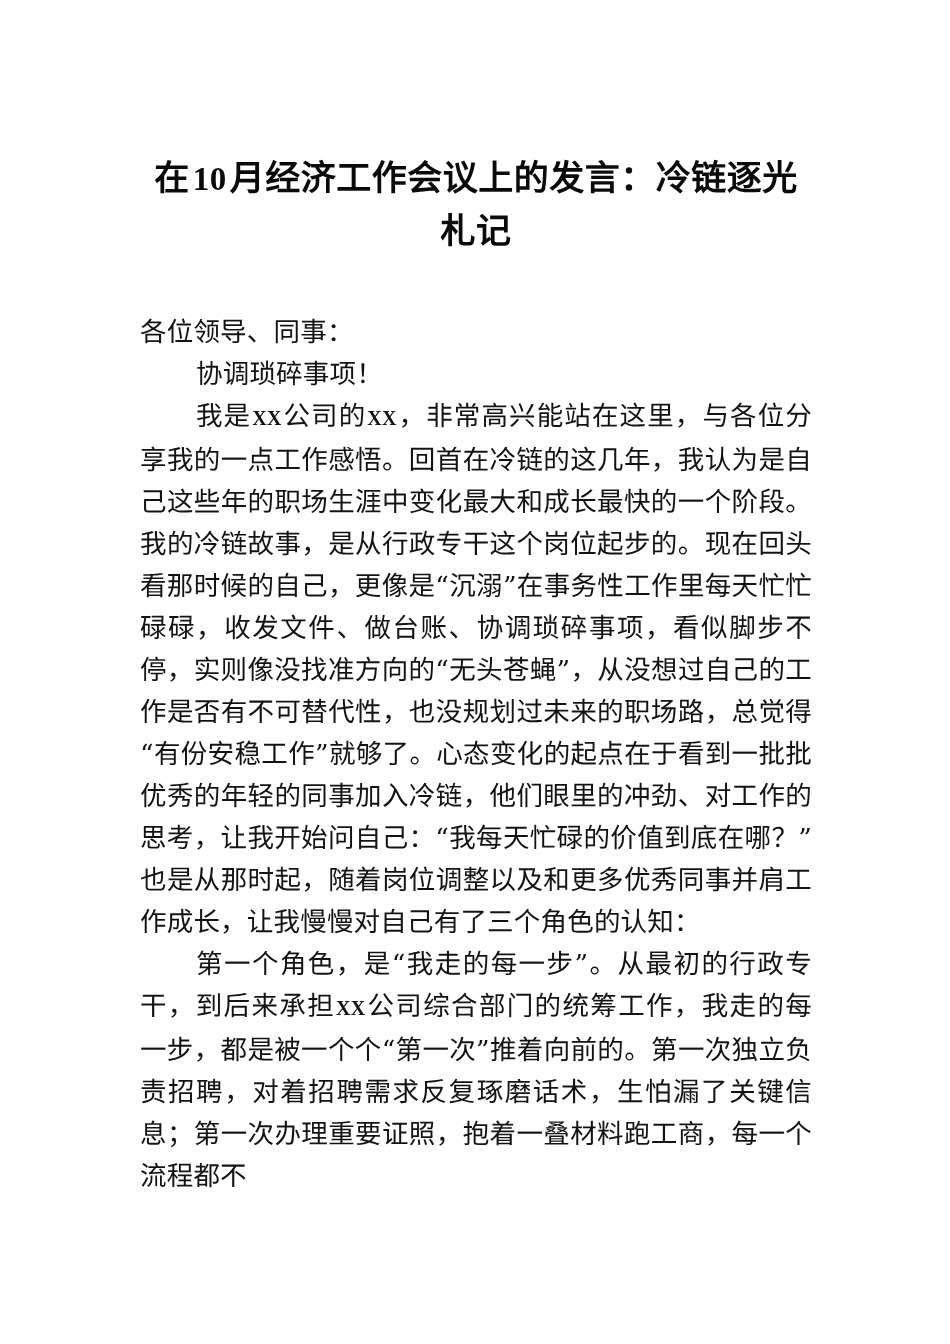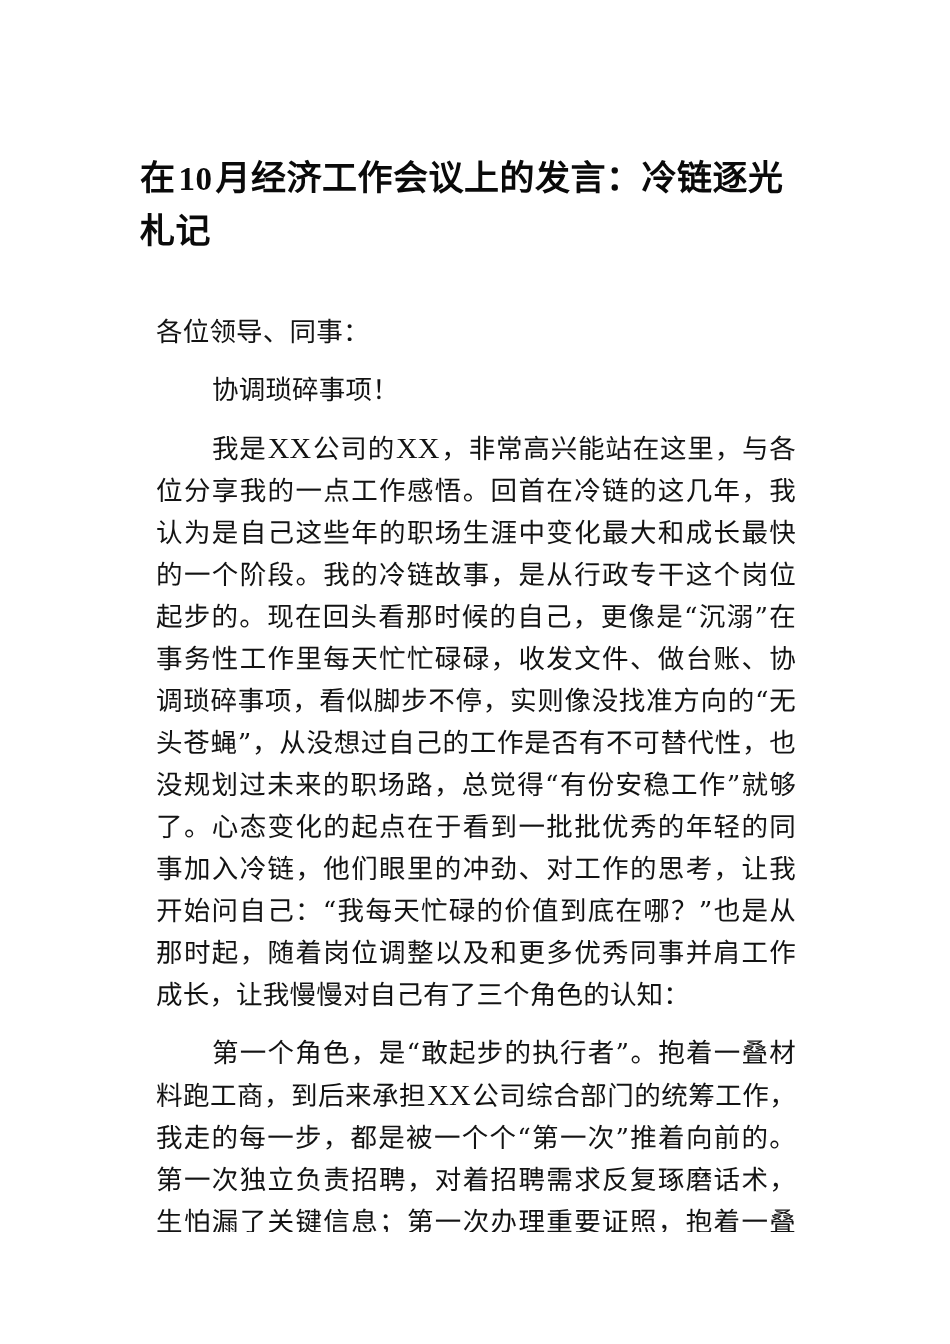--- a/index.html
+++ b/index.html
@@ -37,59 +37,60 @@
 
   
   .doc-title {
     margin: 0;
     padding: 0;
     padding-top: 152px;
     font-family: "DejaVu Serif", "Liberation Serif", serif;
     font-weight: 700;
     font-size: 35px;
     line-height: 52px;
+    text-align: center;
     letter-spacing: 0.5px;
     color: #0a0a0a;
     word-break: break-all;
   }
 
   .doc-title .num {
     font-family: "Liberation Serif", "DejaVu Serif", serif;
     font-weight: 700;
     font-size: 33px;
     padding: 0 3px;
   }
 
   
   .body-block {
     margin-top: 54px;
   }
 
   p.para {
-    margin: 16px;
+    margin: 0;
     padding: 0;
     font-family: "DejaVu Serif", "Liberation Serif", serif;
     font-size: 26.5px;
     line-height: 42px;
     text-align: justify;
     text-justify: inter-ideograph;
     letter-spacing: 0.2px;
     color: #131313;
     word-break: break-all;
     -moz-font-feature-settings: "palt";
   }
 
   p.para.indent {
     text-indent: 56px;
   }
 
   p.para .lat {
     font-family: "Liberation Serif", "DejaVu Serif", serif;
-    font-weight: 400;
-    font-size: 30px;
+    font-weight: 700;
+    font-size: 20px;
     padding: 0 1px;
   }
 
   
   .clip-bottom {
     position: absolute;
     left: 0;
     top: 1232px;
     width: 950px;
     height: 112px;
@@ -107,19 +108,19 @@
     <h1 class="doc-title"><span>在</span><span class="num">10</span><span>月经济工作会议上的发言：冷链逐光札记</span></h1>
 
     <div class="body-block">
 
       <p class="para">各位领导、同事：</p>
 
       <p class="para indent">协调琐碎事项！</p>
 
       <p class="para indent"><span>我是</span><span class="lat">XX</span><span>公司的</span><span class="lat">XX</span><span>，非常高兴能站在这里，与各位分享我的一点工作感悟。回首在冷链的这几年，我认为是自己这些年的职场生涯中变化最大和成长最快的一个阶段。我的冷链故事，是从行政专干这个岗位起步的。现在回头看那时候的自己，更像是“沉溺”在事务性工作里每天忙忙碌碌，收发文件、做台账、协调琐碎事项，看似脚步不停，实则像没找准方向的“无头苍蝇”，从没想过自己的工作是否有不可替代性，也没规划过未来的职场路，总觉得“有份安稳工作”就够了。心态变化的起点在于看到一批批优秀的年轻的同事加入冷链，他们眼里的冲劲、对工作的思考，让我开始问自己：“我每天忙碌的价值到底在哪？”也是从那时起，随着岗位调整以及和更多优秀同事并肩工作成长，让我慢慢对自己有了三个角色的认知：</span></p>
 
-      <p class="para indent"><span>第一个角色，是“敢起步的执行者”。抱着一叠材料跑工商，到后来承担</span><span class="lat">XX</span><span>公司综合部门的统筹工作，我走的每一步，都是被一个个“第一次”推着向前的。第一次独立负责招聘，对着招聘需求反复琢磨话术，生怕漏了关键信息；第一次办理重要证照，抱着一叠材料跑工商，每一个流程都不</span></p>
+      <p class="para indent"><span>第一个角色，是“我走的每一步”。从最初的行政专干，到后来承担</span><span class="lat">XX</span><span>公司综合部门的统筹工作，我走的每一步，都是被一个个“第一次”推着向前的。第一次独立负责招聘，对着招聘需求反复琢磨话术，生怕漏了关键信息；第一次办理重要证照，抱着一叠材料跑工商，每一个流程都不</span></p>
 
     </div>
   </div>
 
   <div class="clip-bottom"></div>
 </div>
 
 </body></html>

